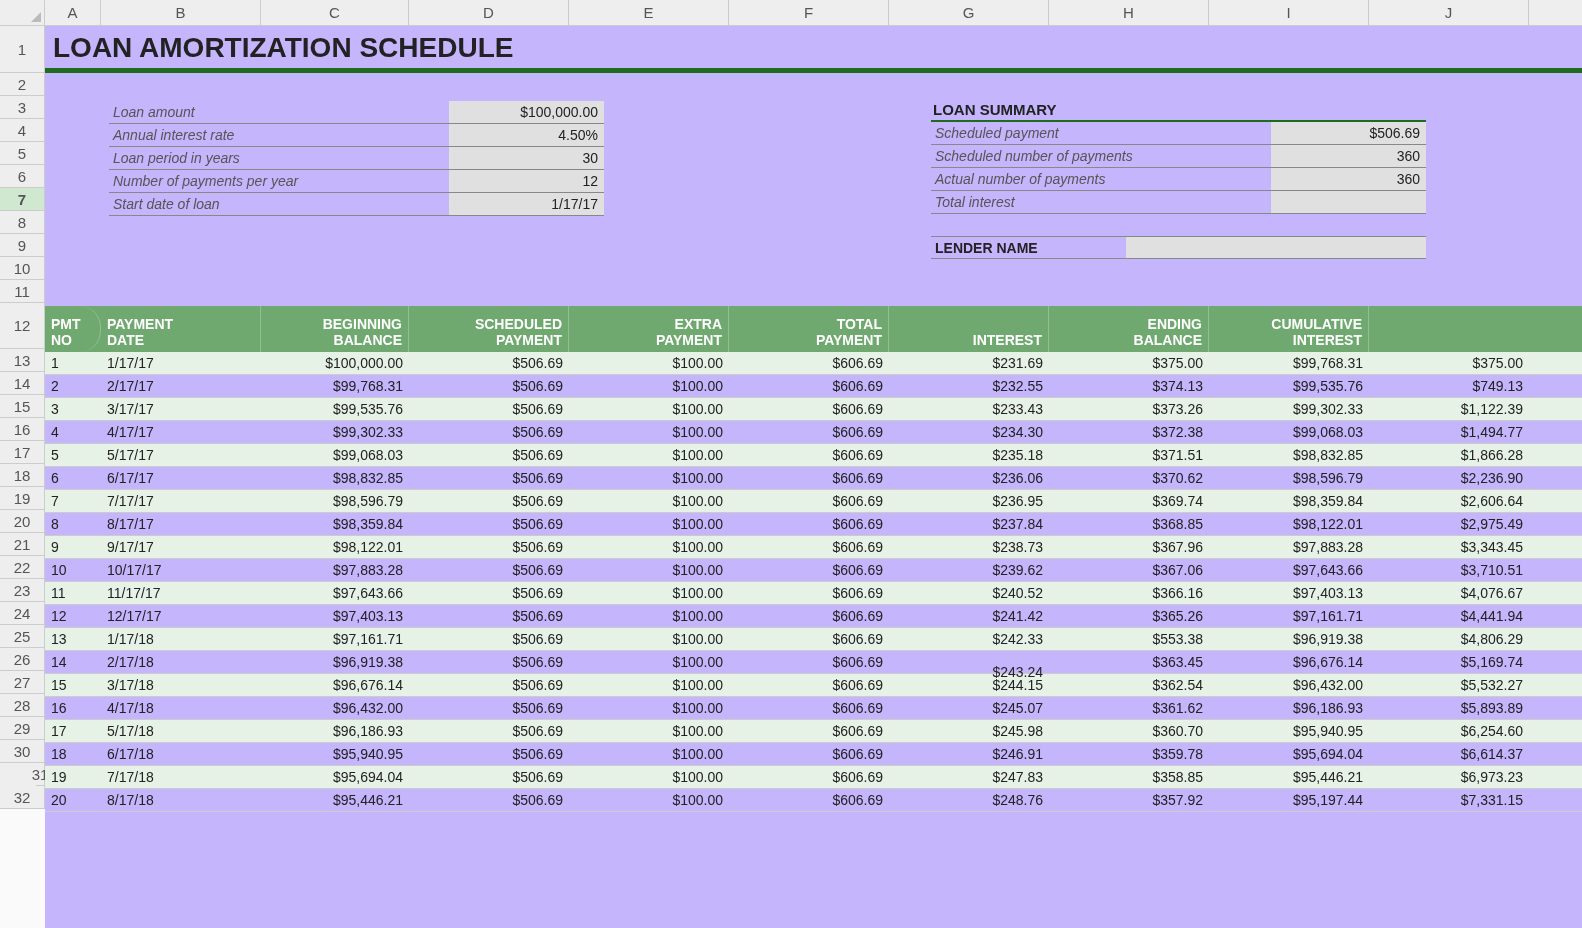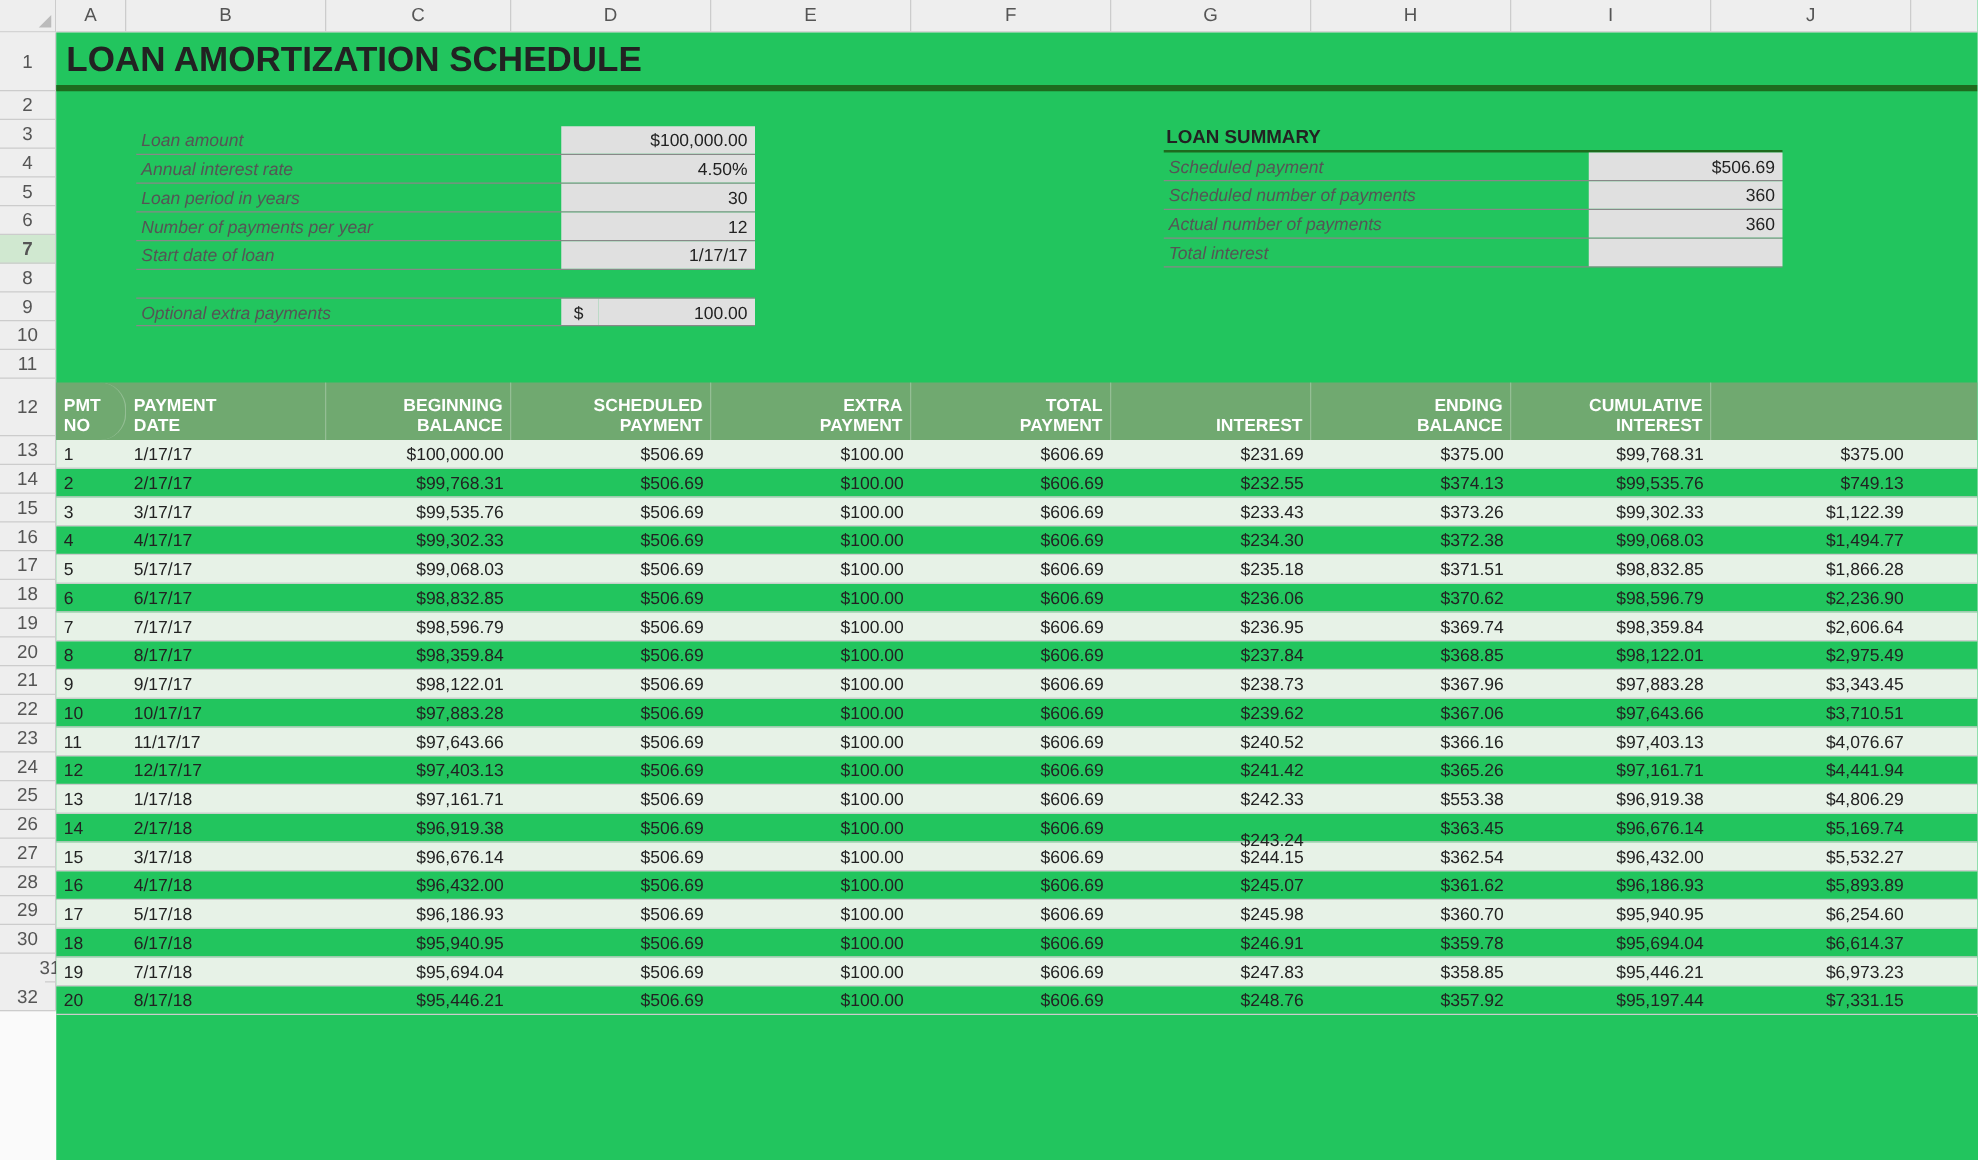--- a/index.html
+++ b/index.html
@@ -62,21 +62,21 @@
     justify-content: center;
   }
   .row-headers div.sel {
     background: #d0e8d0;
     font-weight: bold;
   }
   .sheet {
     position: absolute;
     top: 26px; left: 45px;
     right: 0; bottom: 0;
-    background: #22c55e;
+    background: #c4b5fd;
   }
   .title {
     position: absolute;
     top: 0; left: 0; right: 0;
     height: 47px;
     padding: 6px 8px 0 8px;
     font-size: 28px;
     font-weight: bold;
     color: #222;
     border-bottom: 5px solid #1e6b1e;
@@ -312,25 +312,20 @@
         </div>
         <div class="row">
           <div class="lbl">Number of payments per year</div>
           <div class="val">12</div>
         </div>
         <div class="row">
           <div class="lbl">Start date of loan</div>
           <div class="val">1/17/17</div>
         </div>
       </div>
-    <div class="extra-row">
-      <div class="lbl">Optional extra payments</div>
-      <div class="sym">$</div>
-      <div class="val">100.00</div>
-    </div>
   </div>
 
   <div class="summary-block">
     <div class="hdr">LOAN SUMMARY</div>
     <div id="ls-rows">
         <div class="row">
           <div class="lbl">Scheduled payment</div>
           <div class="val">$506.69</div>
         </div>
         <div class="row">
@@ -339,20 +334,24 @@
         </div>
         <div class="row">
           <div class="lbl">Actual number of payments</div>
           <div class="val">360</div>
         </div>
         <div class="row">
           <div class="lbl">Total interest</div>
           <div class="val"></div>
         </div>
       </div>
+    <div class="lender">
+      <div class="lbl">LENDER NAME</div>
+      <div class="val"></div>
+    </div>
   </div>
 
   <div class="amort-hdr" id="amort-hdr">
       <div class="c-pmt" style="justify-content: flex-start; text-align: left; border-radius: 21px;">PMT
 NO</div>
       <div class="c-date" style="justify-content: flex-start; text-align: left;">PAYMENT
 DATE</div>
       <div class="c-begin" style="justify-content: flex-end; text-align: right;">BEGINNING
 BALANCE</div>
       <div class="c-sched" style="justify-content: flex-end; text-align: right;">SCHEDULED

